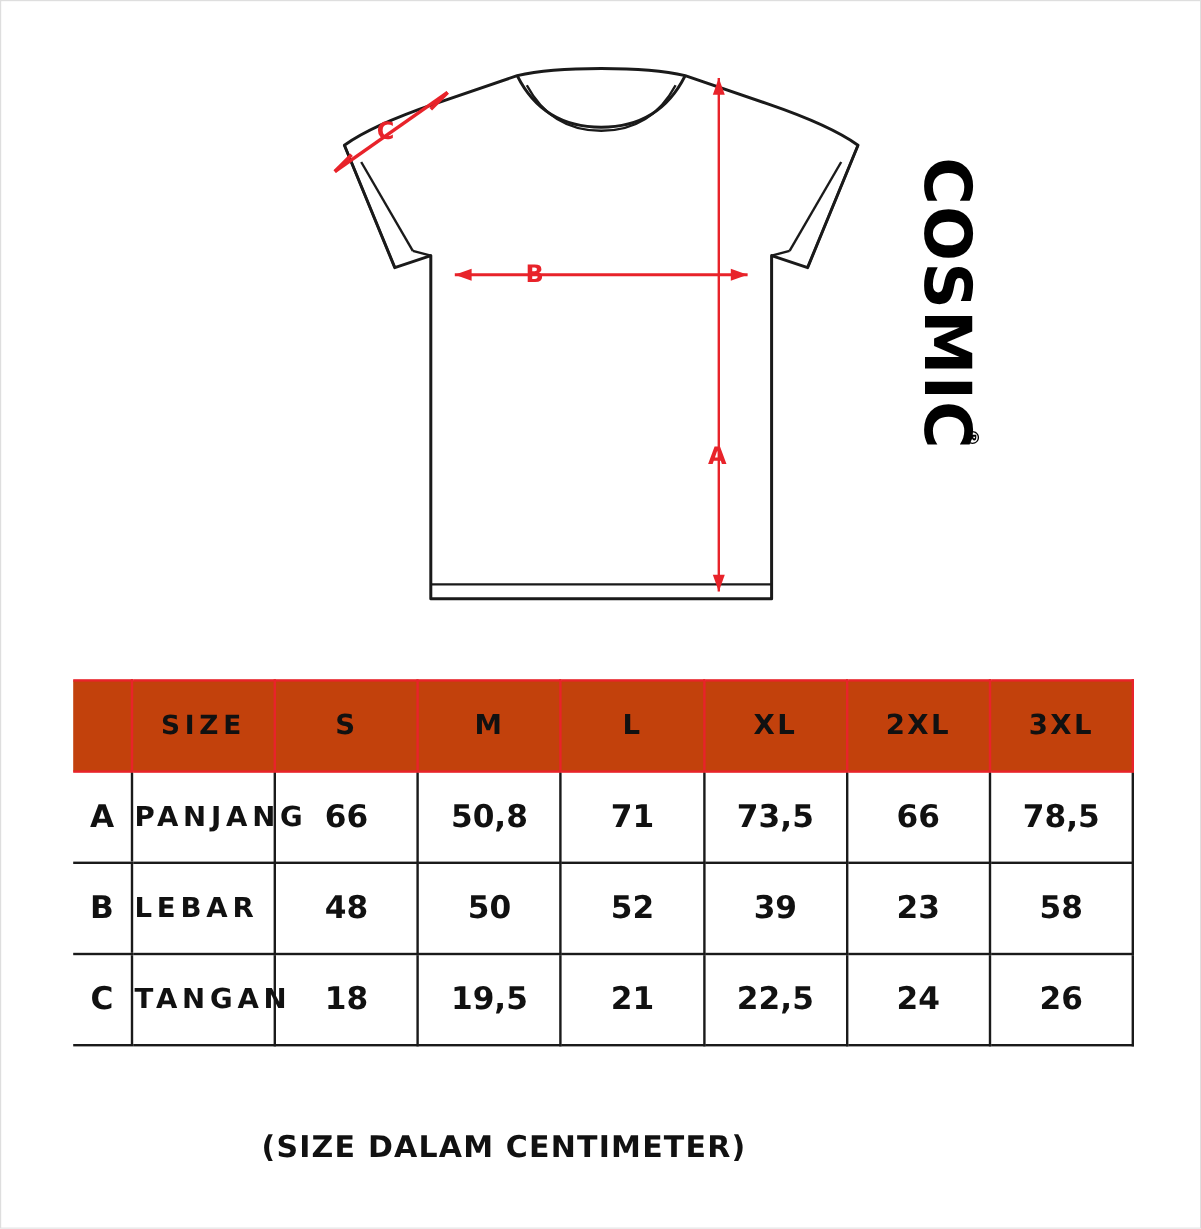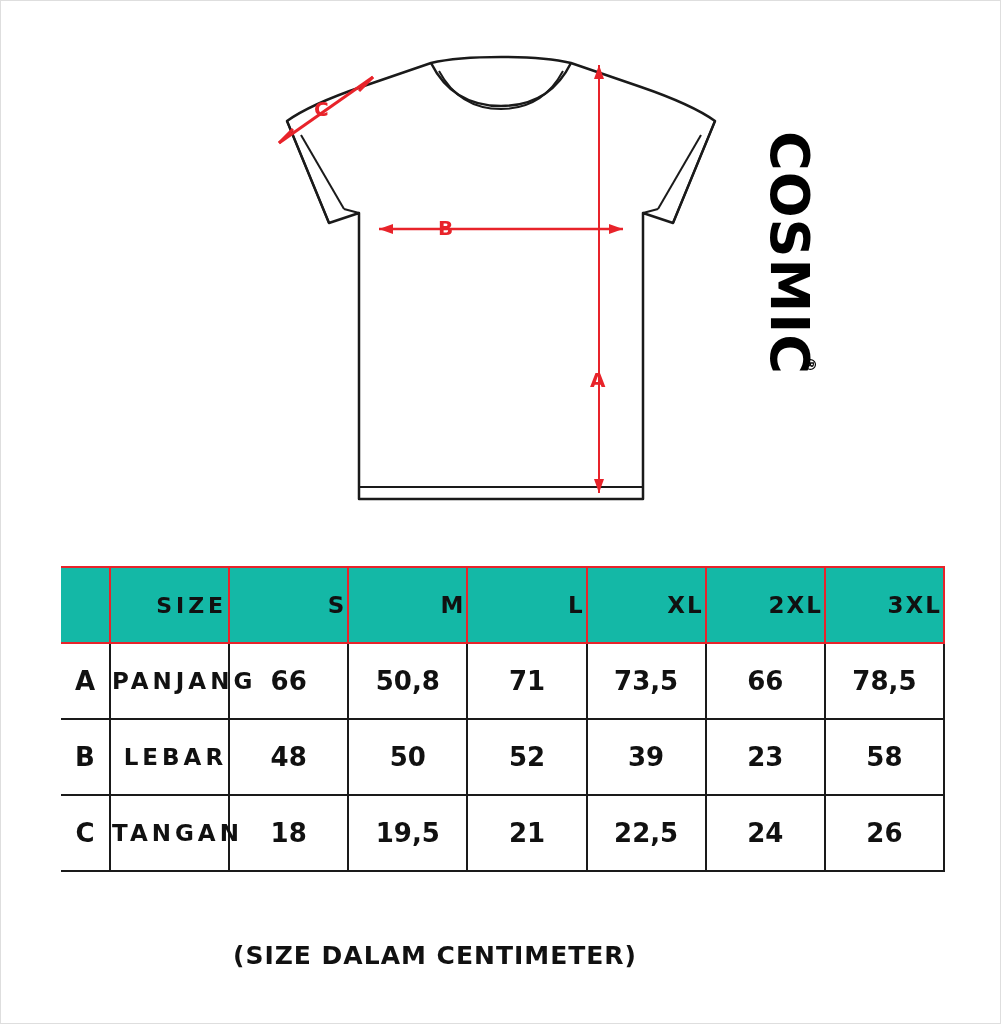--- a/index.html
+++ b/index.html
@@ -98,27 +98,26 @@
     table-layout: fixed;
   }
   table td, table th {
     border: 2px solid #1a1a1a;
     text-align: center;
     font-family: "DejaVu Sans", sans-serif;
     font-weight: bold;
     color: #111;
   }
   thead th {
-    background: #14b8a6;
+    background: #c2410c;
     color: #111;
     height: 72px;
     font-size: 23px;
     letter-spacing: 2px;
     border-color: #e8232a;
-    text-align: right;
   }
   thead th.hdr-letter {
     width: 46px;
     border-right-color: #e8232a;
   }
   thead th.hdr-size {
     font-size: 22px;
     letter-spacing: 4px;
   }
   tbody td {
@@ -127,28 +126,28 @@
   }
   td.col-letter {
     width: 46px;
     font-size: 26px;
     border-left: none;
     border-right: none;
   }
   td.col-name {
     font-size: 23px;
     letter-spacing: 4px;
-    text-align: right;
+    text-align: left;
   }
   th.hdr-letter { border-left: none; }
   th.hdr-size   { border-left: none; }
 
   .footnote {
     position: absolute;
-    left: 15px;
+    left: 0;
     top: 940px;
     width: 838px;
     text-align: center;
     font-size: 25px;
     font-weight: bold;
     letter-spacing: 1px;
     color: #111;
     font-family: "DejaVu Sans", sans-serif;
   }
 </style>

